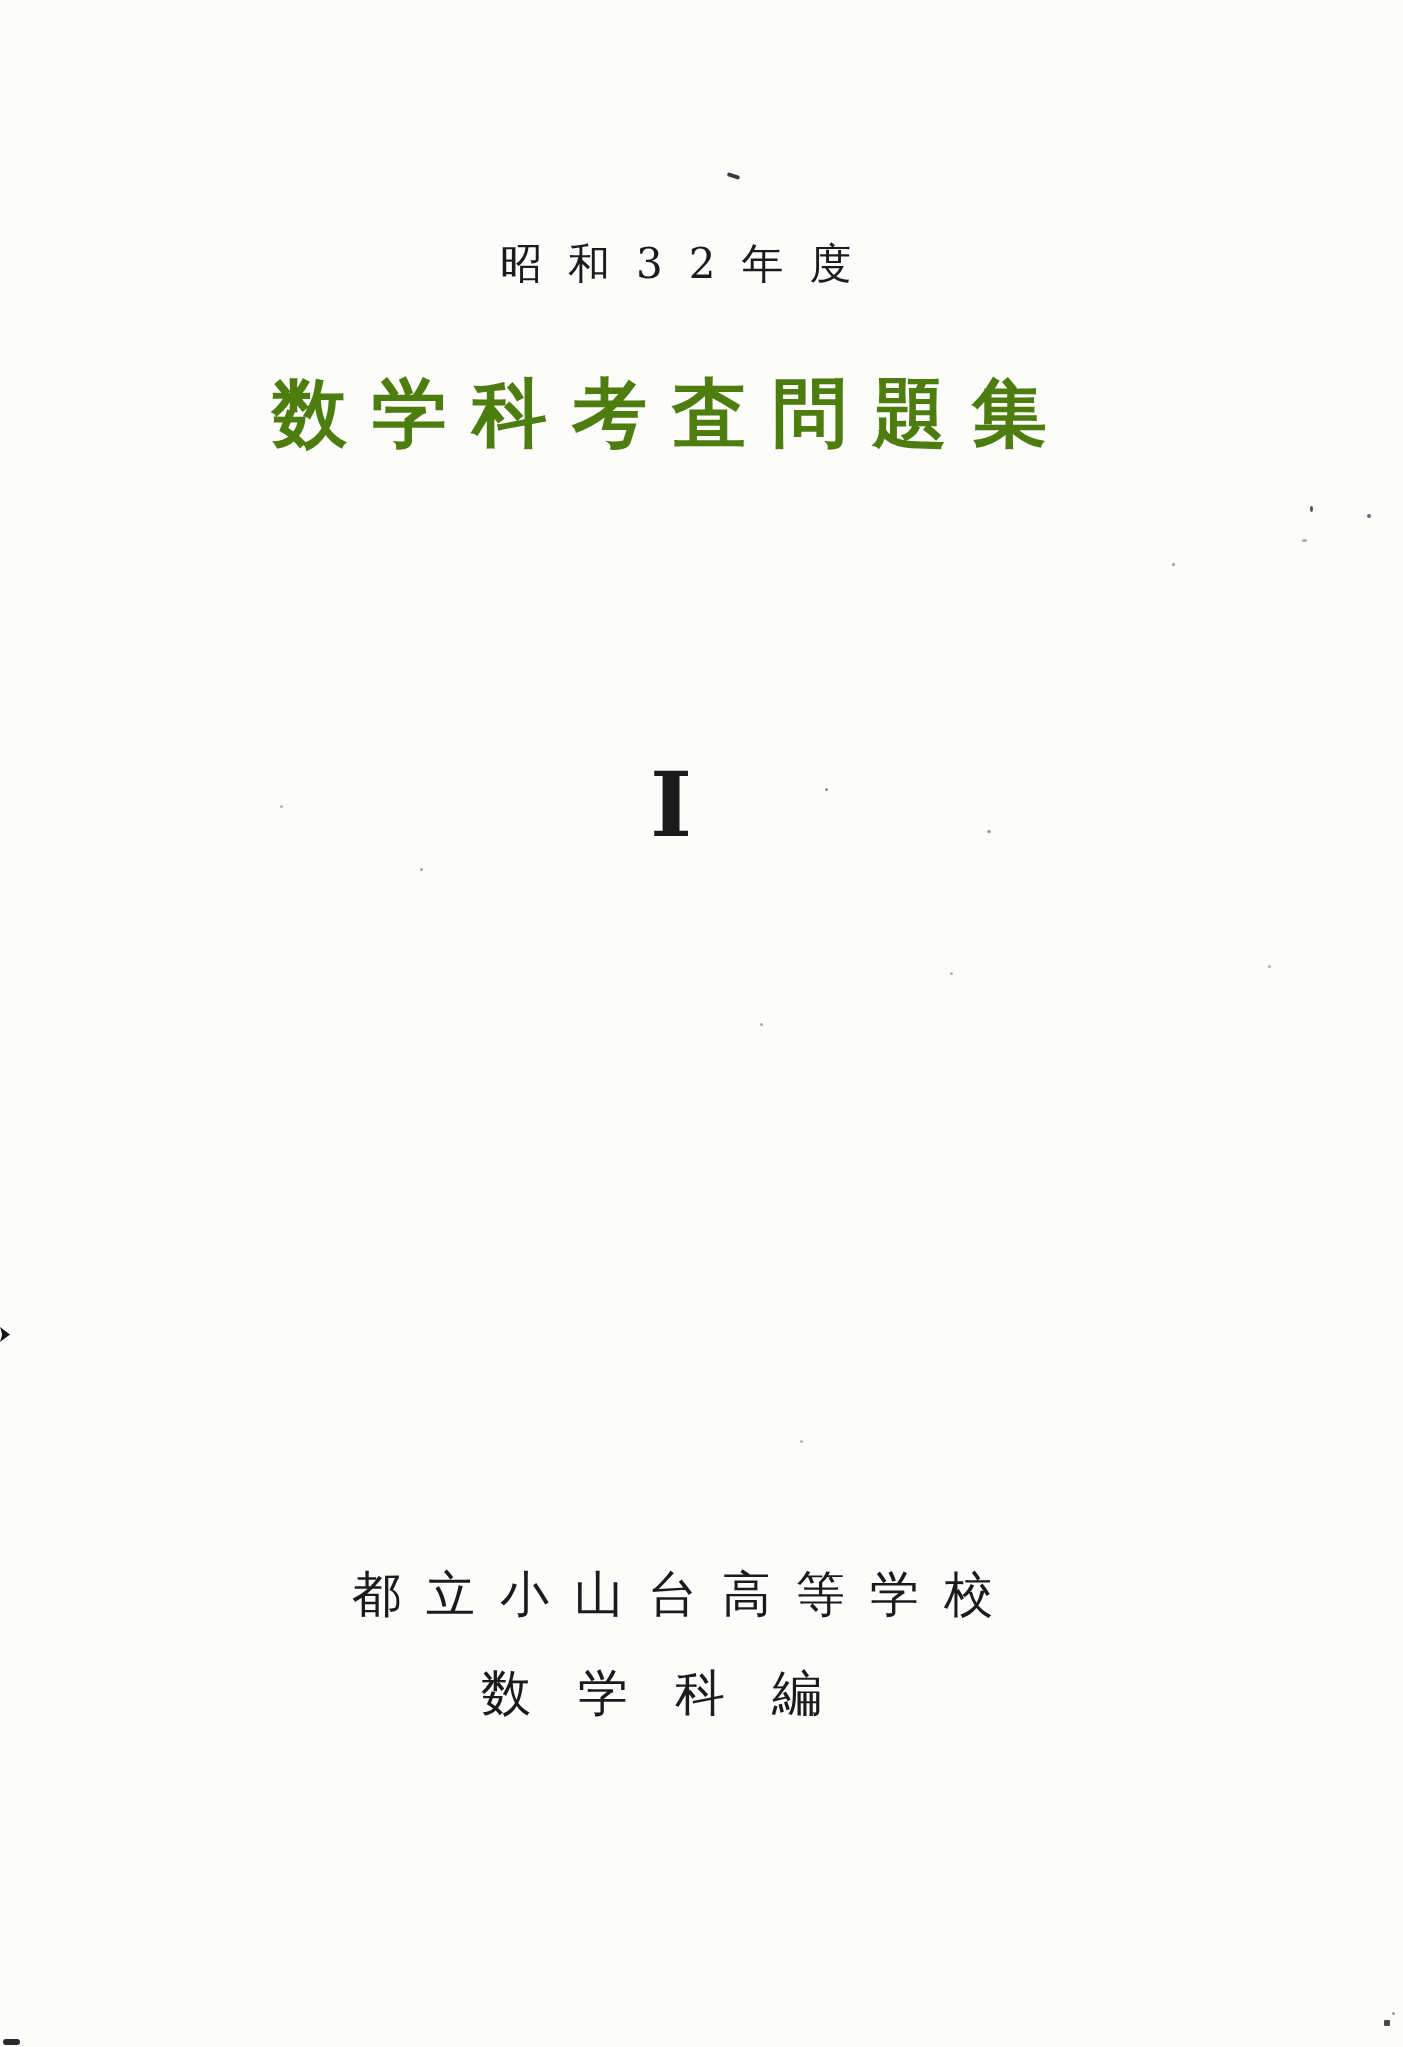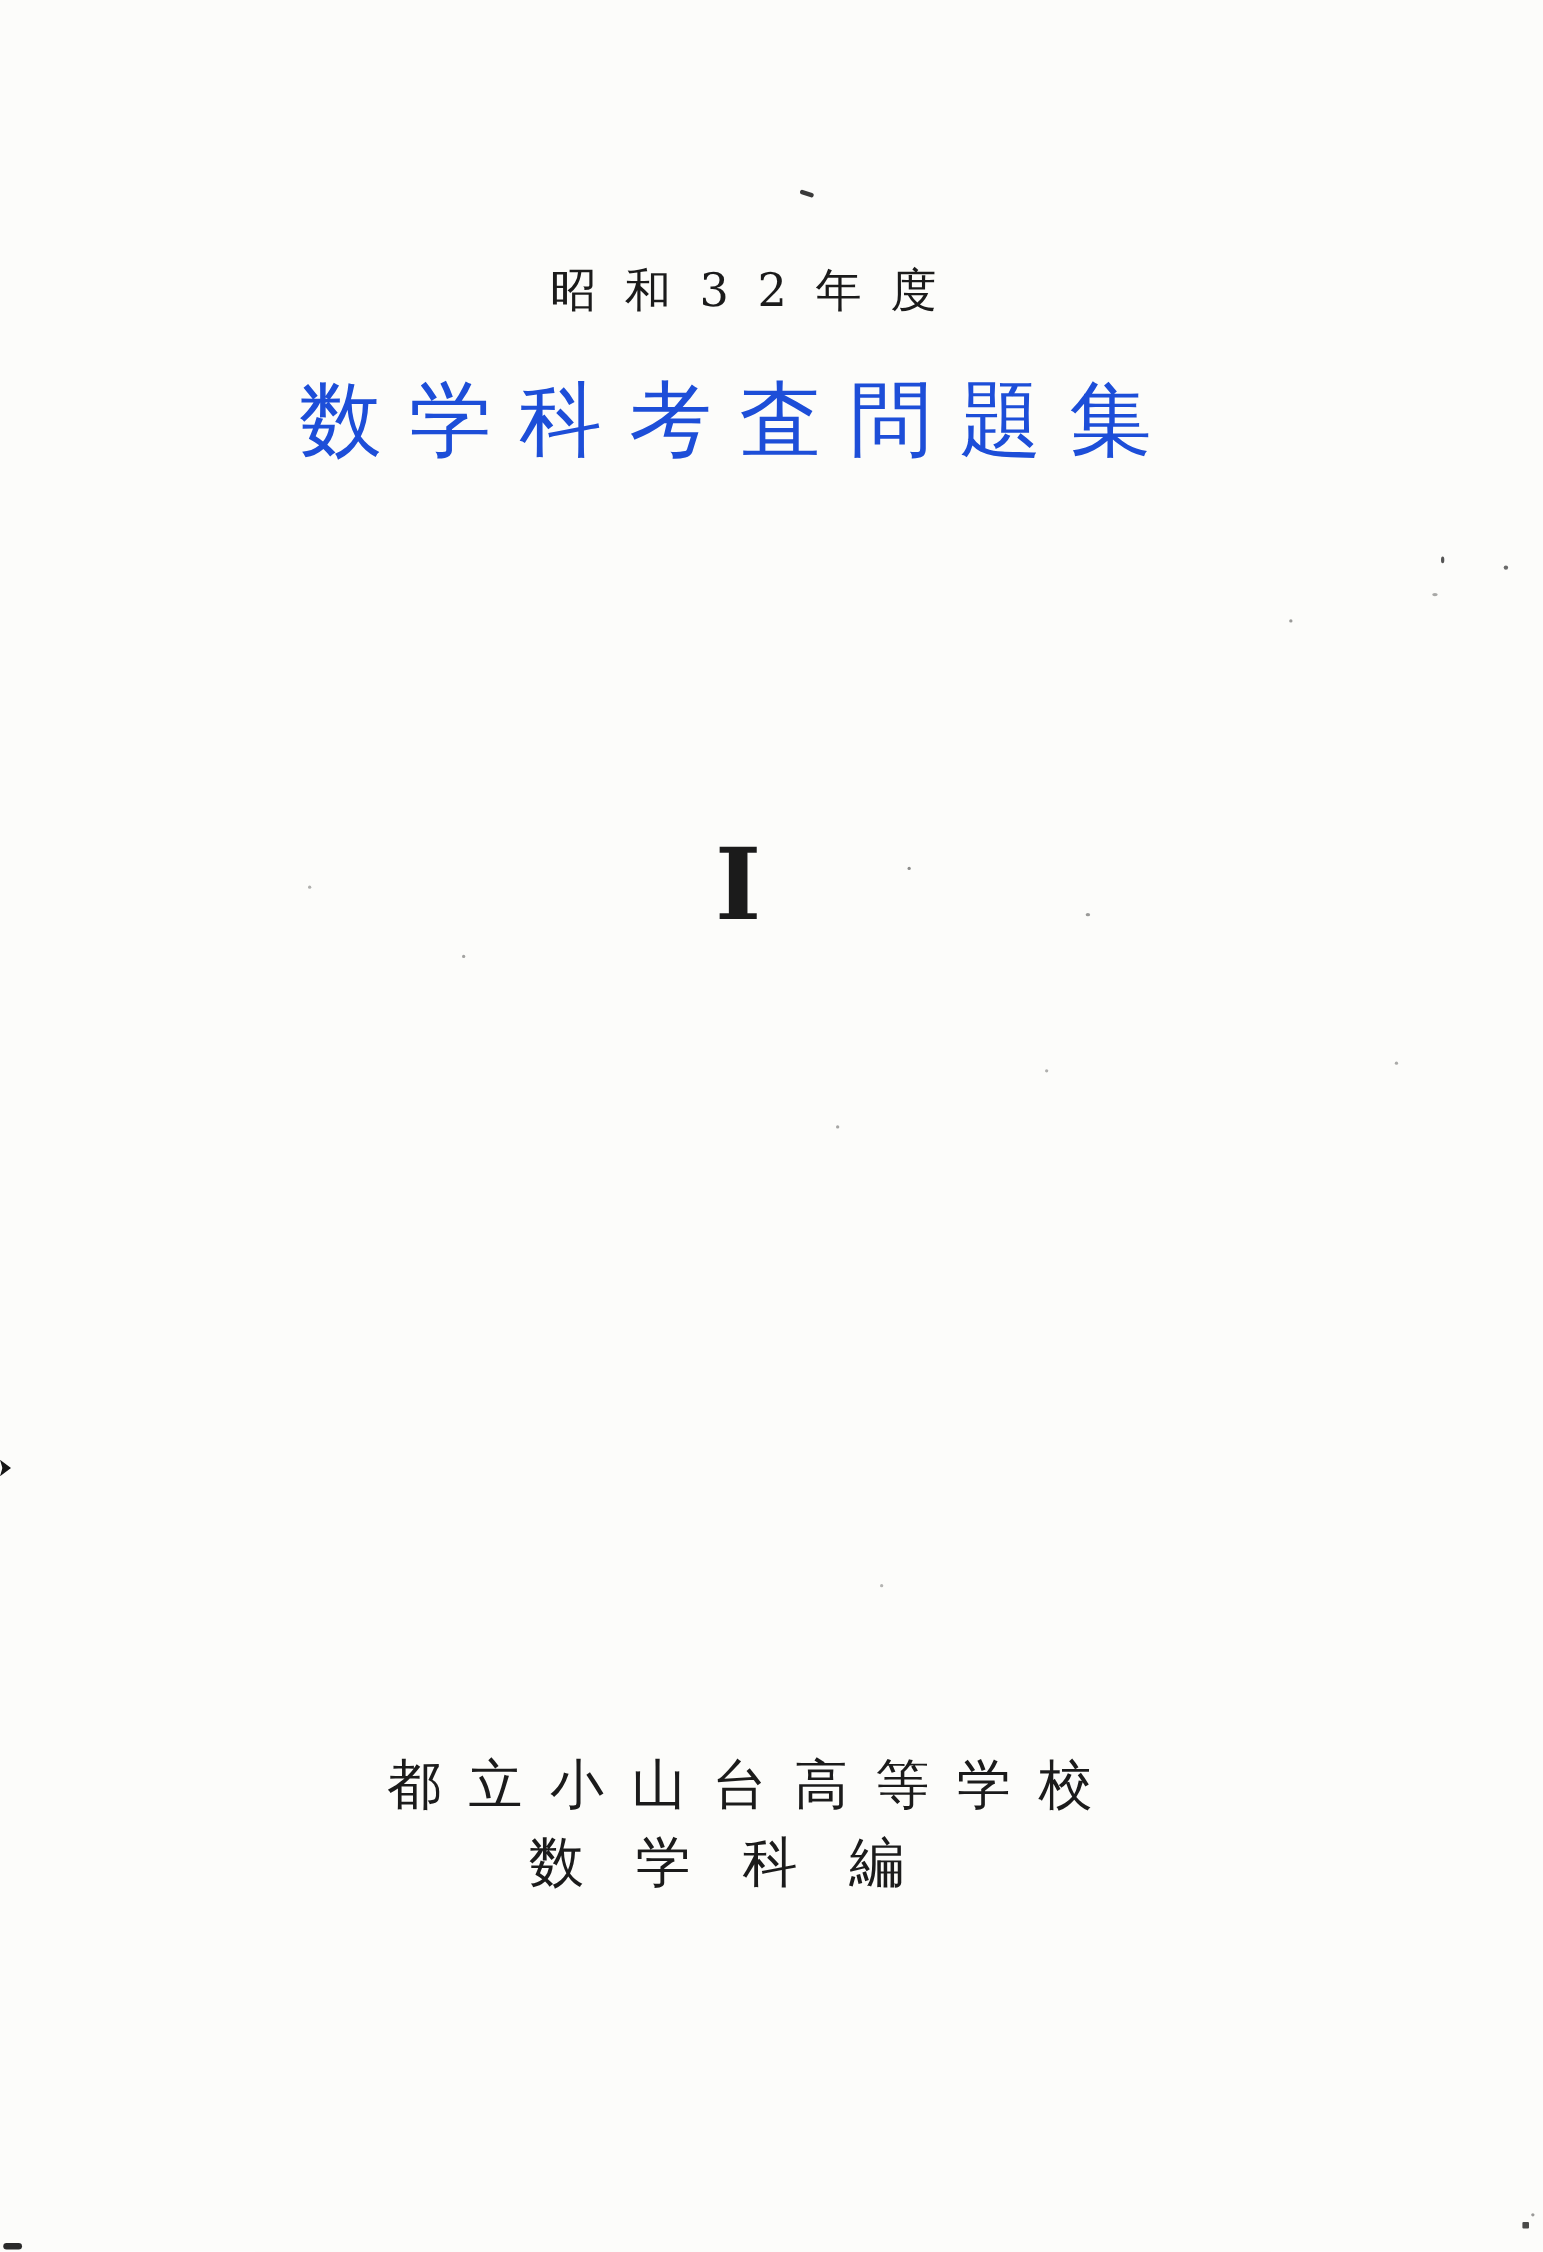--- a/index.html
+++ b/index.html
@@ -28,41 +28,40 @@
     color: #1b1b1b;
   }
   .year-line {
     top: 243px;
     left: 500px;
     font-size: 42px;
     letter-spacing: 26px;
     font-weight: 500;
   }
   .main-title {
-    top: 344px;
+    top: 376px;
     left: 272px;
     font-size: 75px;
     letter-spacing: 25px;
-    font-weight: 400;
-    color: #1d4ed8;
+    font-weight: 700;
+    color: #4d7c0f;
   }
   .volume-numeral {
     top: 759px;
     left: 650px;
     font-size: 90px;
     font-weight: 700;
     letter-spacing: 0;
   }
   .school-line {
     top: 1570px;
     left: 352px;
     font-size: 49px;
     letter-spacing: 25px;
     font-weight: 500;
-    margin-top: 28px;
   }
   .editor-line {
     top: 1668px;
     left: 481px;
     font-size: 50px;
     letter-spacing: 47px;
     font-weight: 500;
     text-align: center;
   }
   .speck {

